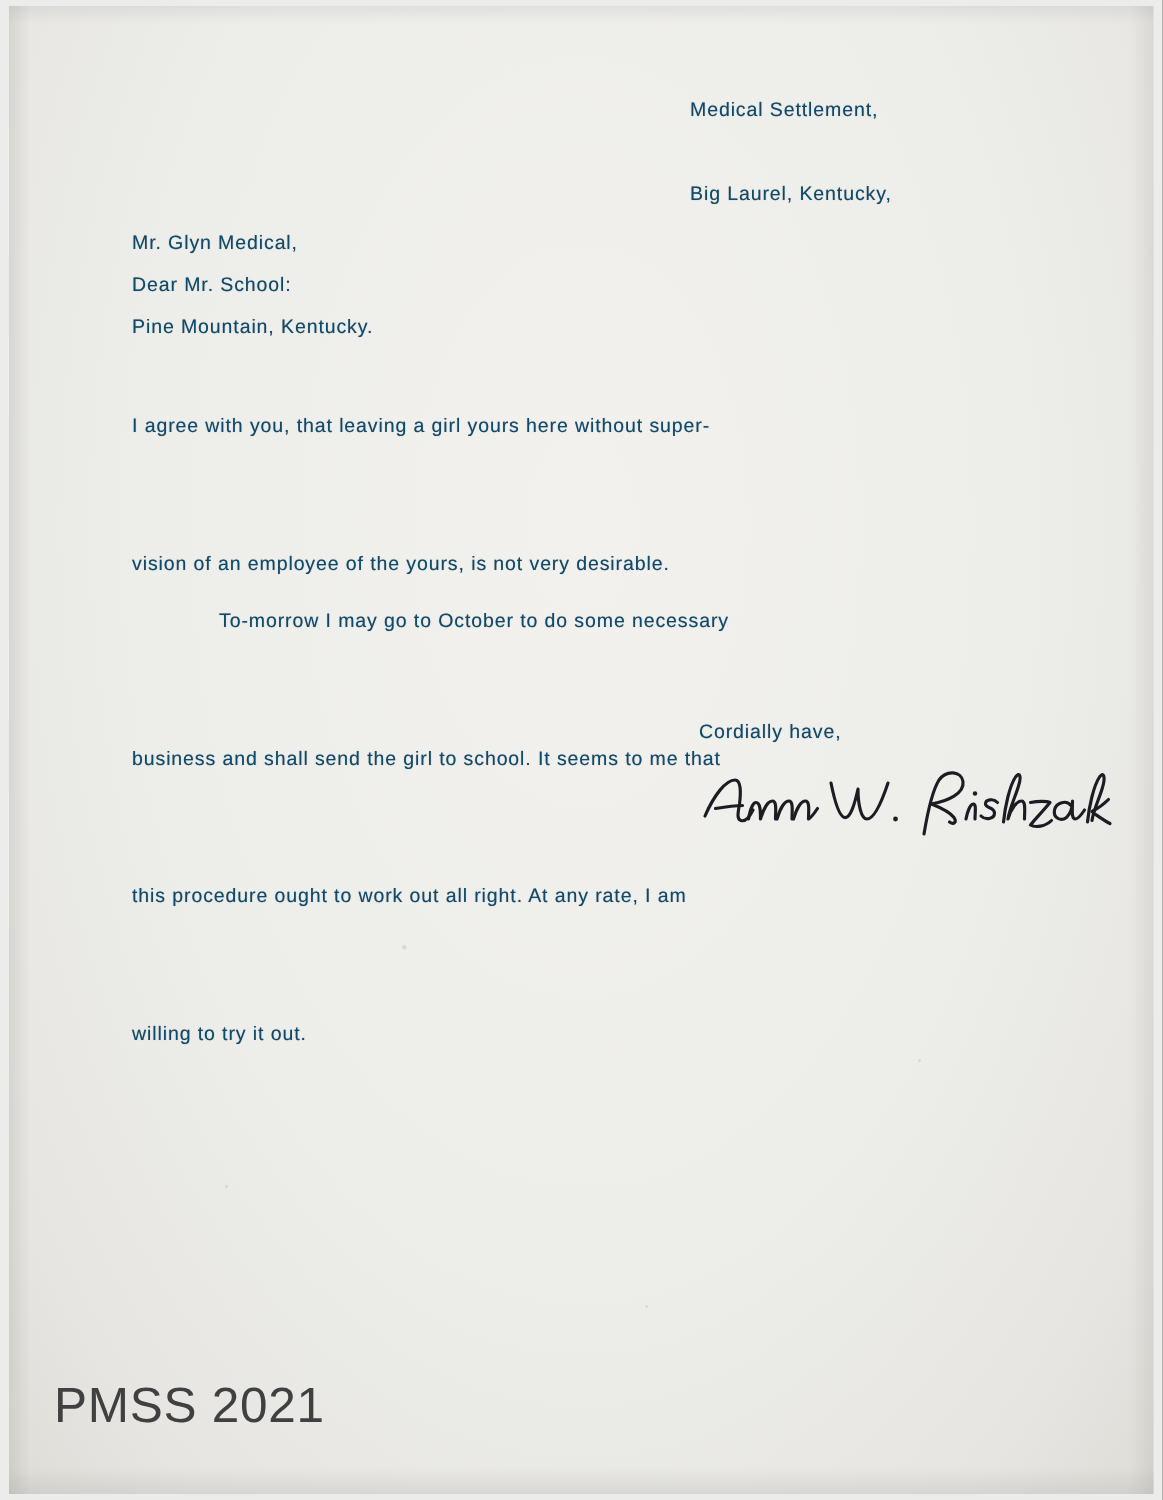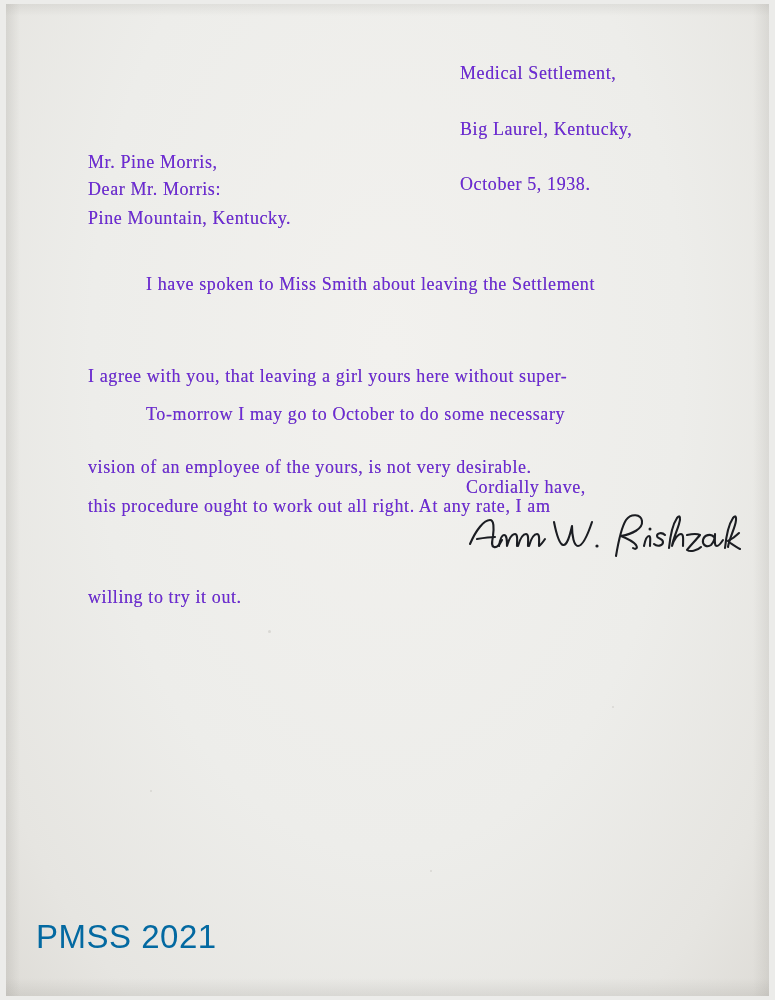--- a/index.html
+++ b/index.html
@@ -39,23 +39,23 @@
     background:
       linear-gradient(90deg, rgba(150,148,142,0.22) 0px, rgba(150,148,142,0.0) 14px),
       linear-gradient(-90deg, rgba(150,148,142,0.18) 0px, rgba(150,148,142,0.0) 16px),
       linear-gradient(180deg, rgba(150,148,142,0.16) 0px, rgba(150,148,142,0.0) 12px),
       linear-gradient(0deg, rgba(150,148,142,0.20) 0px, rgba(150,148,142,0.0) 18px);
     pointer-events: none;
   }
 
   .typed {
     position: absolute;
-    color: #6d28d9;
-    font-family: Liberation Serif, serif;
-    font-size: 18px;
+    color: #0c4a6e;
+    font-family: Liberation Sans, sans-serif;
+    font-size: 13px;
     letter-spacing: 0.6px;
     line-height: 17px;
     white-space: pre;
     text-shadow: 0 0 0.6px rgba(40,42,48,0.45);
   }
 
   
   #letterhead {
     left: 460px;
     top: 27px;
@@ -100,21 +100,21 @@
   #signature svg { display: block; width: 276px; height: 56px; }
 
   
   #watermark {
     position: absolute;
     left: 36px;
     top: 918px;
     font-family: "Liberation Sans", sans-serif;
     font-size: 33px;
     letter-spacing: 0.5px;
-    color: #0369a1;
+    color: #404040;
     font-weight: 400;
   }
 
   
   .speck {
     position: absolute;
     background: #c9c7c1;
     border-radius: 50%;
     opacity: 0.55;
   }
@@ -126,38 +126,37 @@
   <div id="paper"></div>
 
   <div class="speck" style="left:268px;top:630px;width:3px;height:3px;"></div>
   <div class="speck" style="left:612px;top:706px;width:2px;height:2px;"></div>
   <div class="speck" style="left:150px;top:790px;width:2px;height:2px;"></div>
   <div class="speck" style="left:430px;top:870px;width:2px;height:2px;"></div>
 
   <div class="typed" id="letterhead">
     <div>Medical Settlement,</div>
     <div>Big Laurel, Kentucky,</div>
-    <div>October 5, 1938.</div>
   </div>
 
   <div class="typed" id="recipient">
-    <div>Mr. Pine Morris,</div>
+    <div>Mr. Glyn Medical,</div>
     <div>Pine Mountain, Kentucky.</div>
   </div>
 
-  <div class="typed" id="salutation">Dear Mr. Morris:</div>
+  <div class="typed" id="salutation">Dear Mr. School:</div>
 
   <div class="typed body-par" id="par1">
-    <span class="ln indent">I have spoken to Miss Smith about leaving the Settlement</span>
     <span class="ln">I agree with you, that leaving a girl yours here without super-</span>
     <span class="ln">vision of an employee of the yours, is not very desirable.</span>
   </div>
 
   <div class="typed body-par" id="par2">
     <span class="ln indent">To-morrow I may go to October to do some necessary</span>
+    <span class="ln">business and shall send the girl to school. It seems to me that</span>
     <span class="ln">this procedure ought to work out all right. At any rate, I am</span>
     <span class="ln">willing to try it out.</span>
   </div>
 
   <div class="typed" id="closing">Cordially have,</div>
 
   <div id="signature" title="Anna W. Pishzak">
     <svg viewBox="0 0 276 56" xmlns="http://www.w3.org/2000/svg" aria-label="signature">
       <g fill="none" stroke="#1b1d22" stroke-width="2.1" stroke-linecap="round" stroke-linejoin="round">
 

